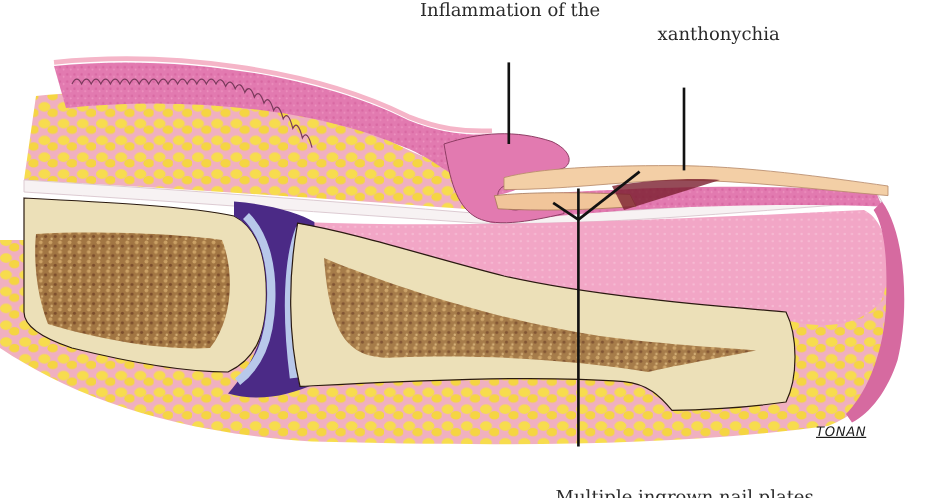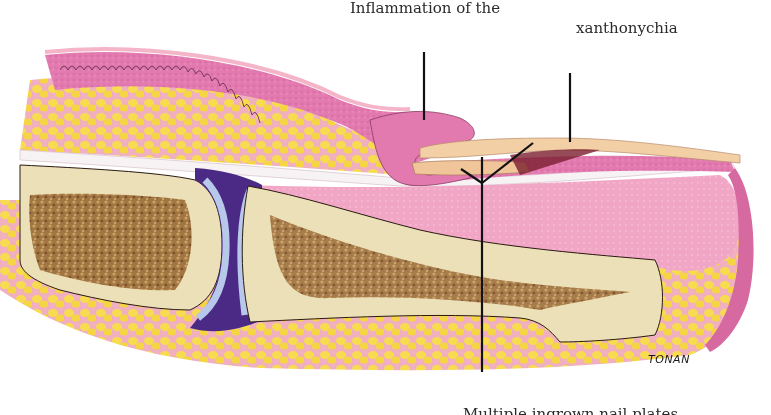--- a/index.html
+++ b/index.html
@@ -71,15 +71,15 @@
   <line x1="424" y1="52" x2="424" y2="120" stroke="#111" stroke-width="2.2"></line>
   <line x1="570" y1="73" x2="570" y2="142" stroke="#111" stroke-width="2.2"></line>
   <line x1="482" y1="157" x2="482" y2="372" stroke="#111" stroke-width="2.2"></line>
   <line x1="482" y1="183" x2="461" y2="169" stroke="#111" stroke-width="2.2"></line>
   <line x1="482" y1="183" x2="533" y2="143" stroke="#111" stroke-width="2.2"></line>
 </svg>
 
 <div class="label" style="left:340px; top:-2px; width:170px;">
   <div>Inflammation of the</div>
 </div>
-<div class="label" style="left:576px; top:18px;">xanthonychia</div>
+<div class="label" style="left:548px; top:18px;">xanthonychia</div>
 <div class="label" style="left:463px; top:404px;">Multiple ingrown nail plates</div>
-<div class="sig" style="left:648px; top:353px;">TONAN</div>
+<div class="sig" style="left:680px; top:353px;text-decoration:underline;">TONAN</div>
 
 </body></html>

